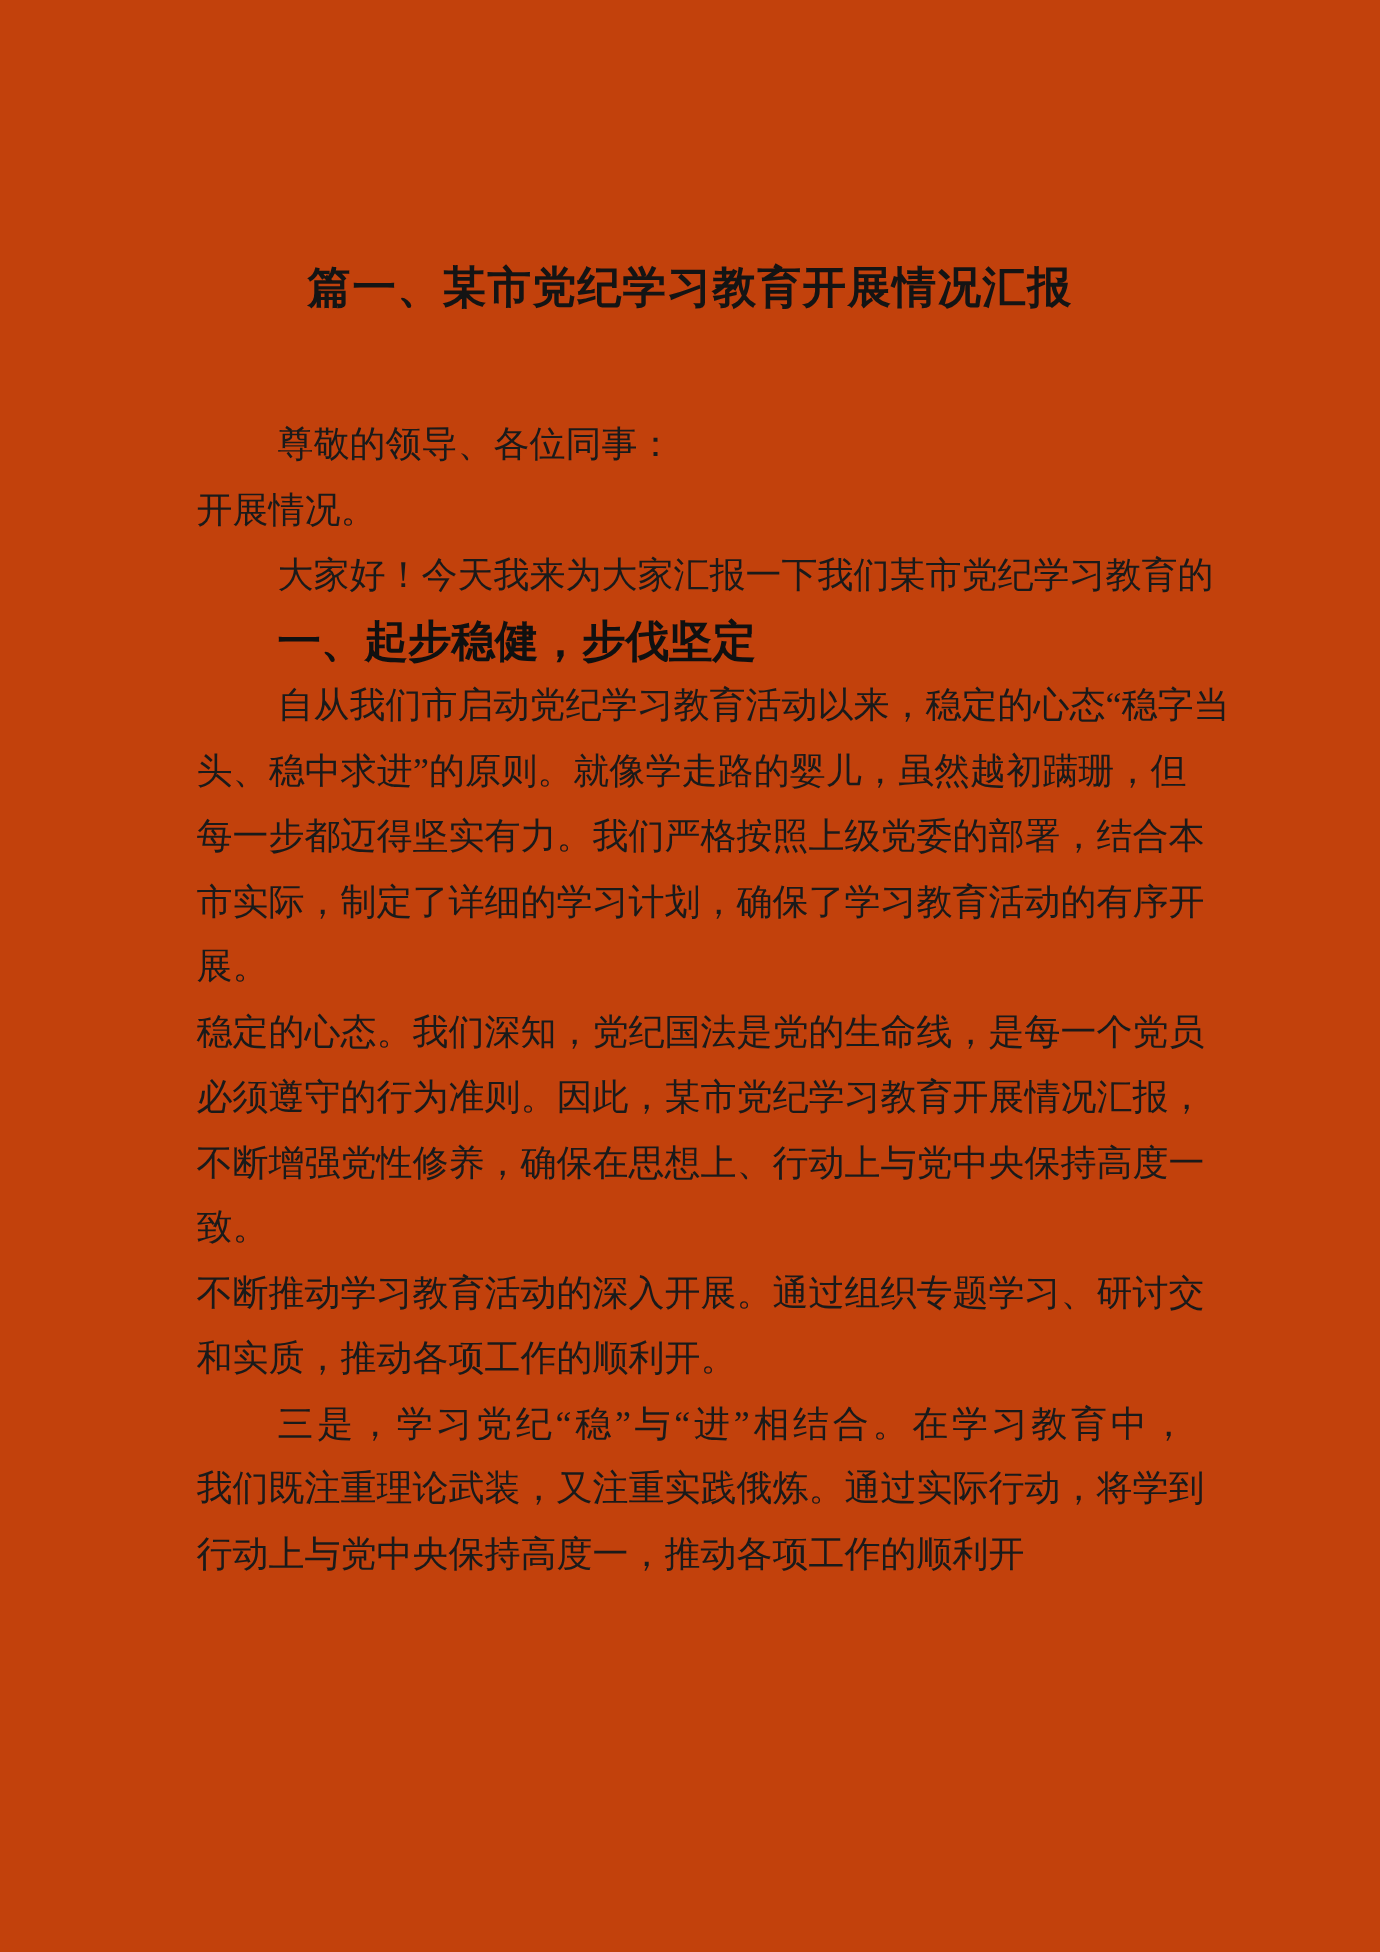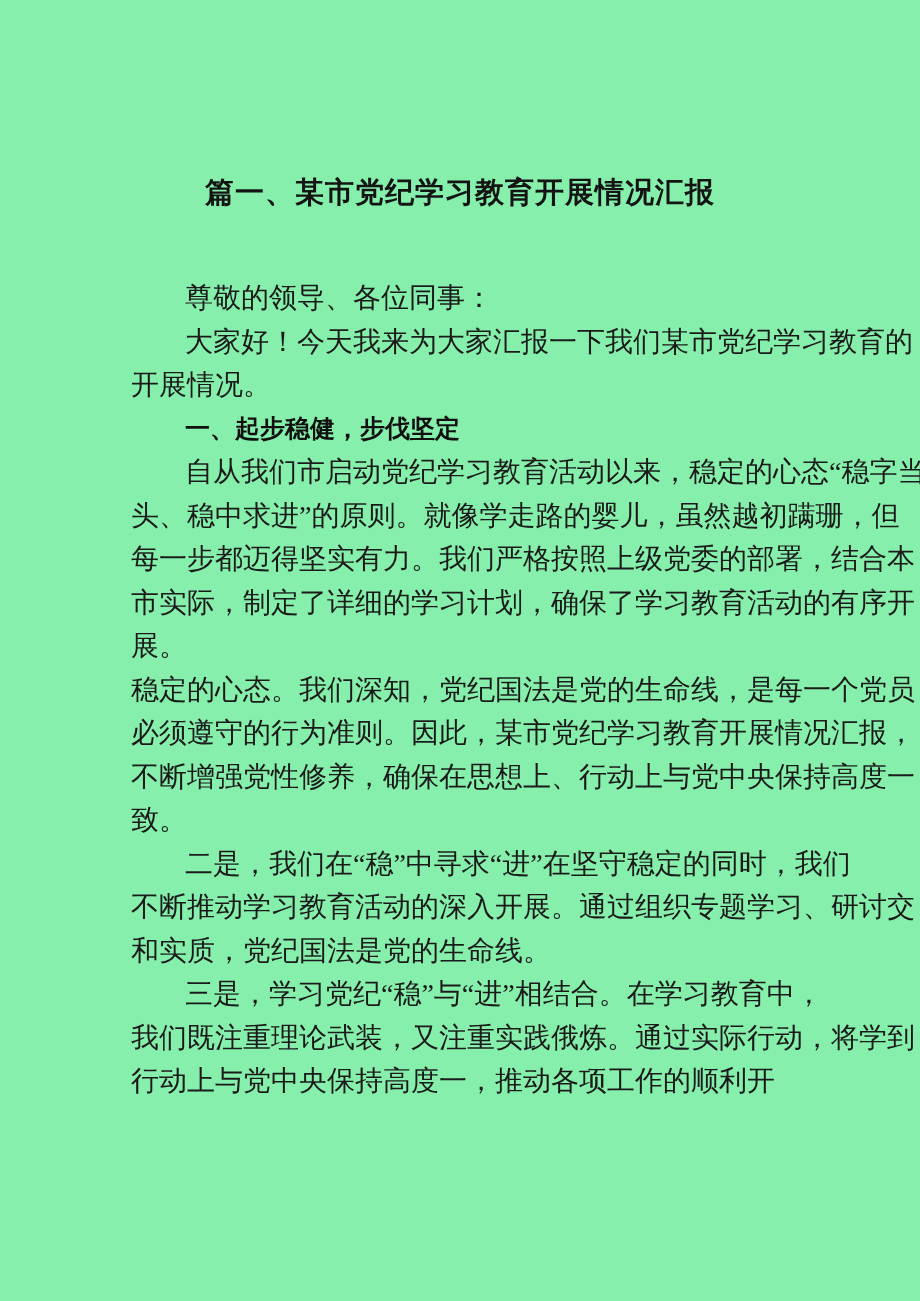--- a/index.html
+++ b/index.html
@@ -4,21 +4,21 @@
 <style>
   html, body {
     margin: 0;
     padding: 0;
     background: #ffffff;
   }
   .page {
     position: relative;
     width: 920px;
     height: 1301px;
-    background: #86efac;
+    background: #c2410c;
     color: #1a1a1a;
     overflow: hidden;
     font-family: "Liberation Serif", serif;
   }
   .doc-title {
     margin: 0;
     padding-top: 170px;
     text-align: center;
     font-family: "Liberation Sans", sans-serif;
     font-weight: 700;
@@ -28,76 +28,75 @@
     letter-spacing: 1px;
   }
   .doc-body {
     width: 660px;
     margin: 62px 129px 0 131px;
   }
   .para {
     margin: 0;
   }
   .line {
-    font-size: 28px;
+    font-size: 24px;
     line-height: 43.5px;
     white-space: nowrap;
     text-align: justify;
     text-align-last: justify;
     text-justify: inter-character;
     color: #1a1a1a;
   }
   .line.last {
     text-align: left;
     text-align-last: left;
   }
   .line.first {
     text-indent: 54px;
   }
   .para.heading .line {
     font-family: "Liberation Sans", sans-serif;
     font-weight: 700;
-    font-size: 25px;
+    font-size: 29px;
     color: #101010;
     text-align-last: left;
   }
 </style>
 </head>
 <body>
 
 <div class="page">
   <h1 class="doc-title">篇一、某市党纪学习教育开展情况汇报</h1>
   <div class="doc-body">
       <div class="para body">
         <div class="line first last">尊敬的领导、各位同事：</div>
       </div>
       <div class="para body">
+        <div class="line last">开展情况。</div>
         <div class="line first">大家好！今天我来为大家汇报一下我们某市党纪学习教育的</div>
-        <div class="line last">开展情况。</div>
       </div>
       <div class="para heading">
         <div class="line first last">一、起步稳健，步伐坚定</div>
       </div>
       <div class="para body">
         <div class="line first">自从我们市启动党纪学习教育活动以来，稳定的心态“稳字当</div>
         <div class="line">头、稳中求进”的原则。就像学走路的婴儿，虽然越初蹒珊，但</div>
         <div class="line">每一步都迈得坚实有力。我们严格按照上级党委的部署，结合本</div>
         <div class="line">市实际，制定了详细的学习计划，确保了学习教育活动的有序开</div>
         <div class="line last">展。</div>
       </div>
       <div class="para body">
         <div class="line">稳定的心态。我们深知，党纪国法是党的生命线，是每一个党员</div>
         <div class="line">必须遵守的行为准则。因此，某市党纪学习教育开展情况汇报，</div>
         <div class="line">不断增强党性修养，确保在思想上、行动上与党中央保持高度一</div>
         <div class="line last">致。</div>
       </div>
       <div class="para body">
-        <div class="line first">二是，我们在“稳”中寻求“进”在坚守稳定的同时，我们</div>
         <div class="line">不断推动学习教育活动的深入开展。通过组织专题学习、研讨交</div>
-        <div class="line last">和实质，党纪国法是党的生命线。</div>
+        <div class="line last">和实质，推动各项工作的顺利开。</div>
       </div>
       <div class="para body">
         <div class="line first">三是，学习党纪“稳”与“进”相结合。在学习教育中，</div>
         <div class="line">我们既注重理论武装，又注重实践俄炼。通过实际行动，将学到</div>
         <div class="line last">行动上与党中央保持高度一，推动各项工作的顺利开</div>
       </div>
     </div>
 </div>
 
 </body></html>

